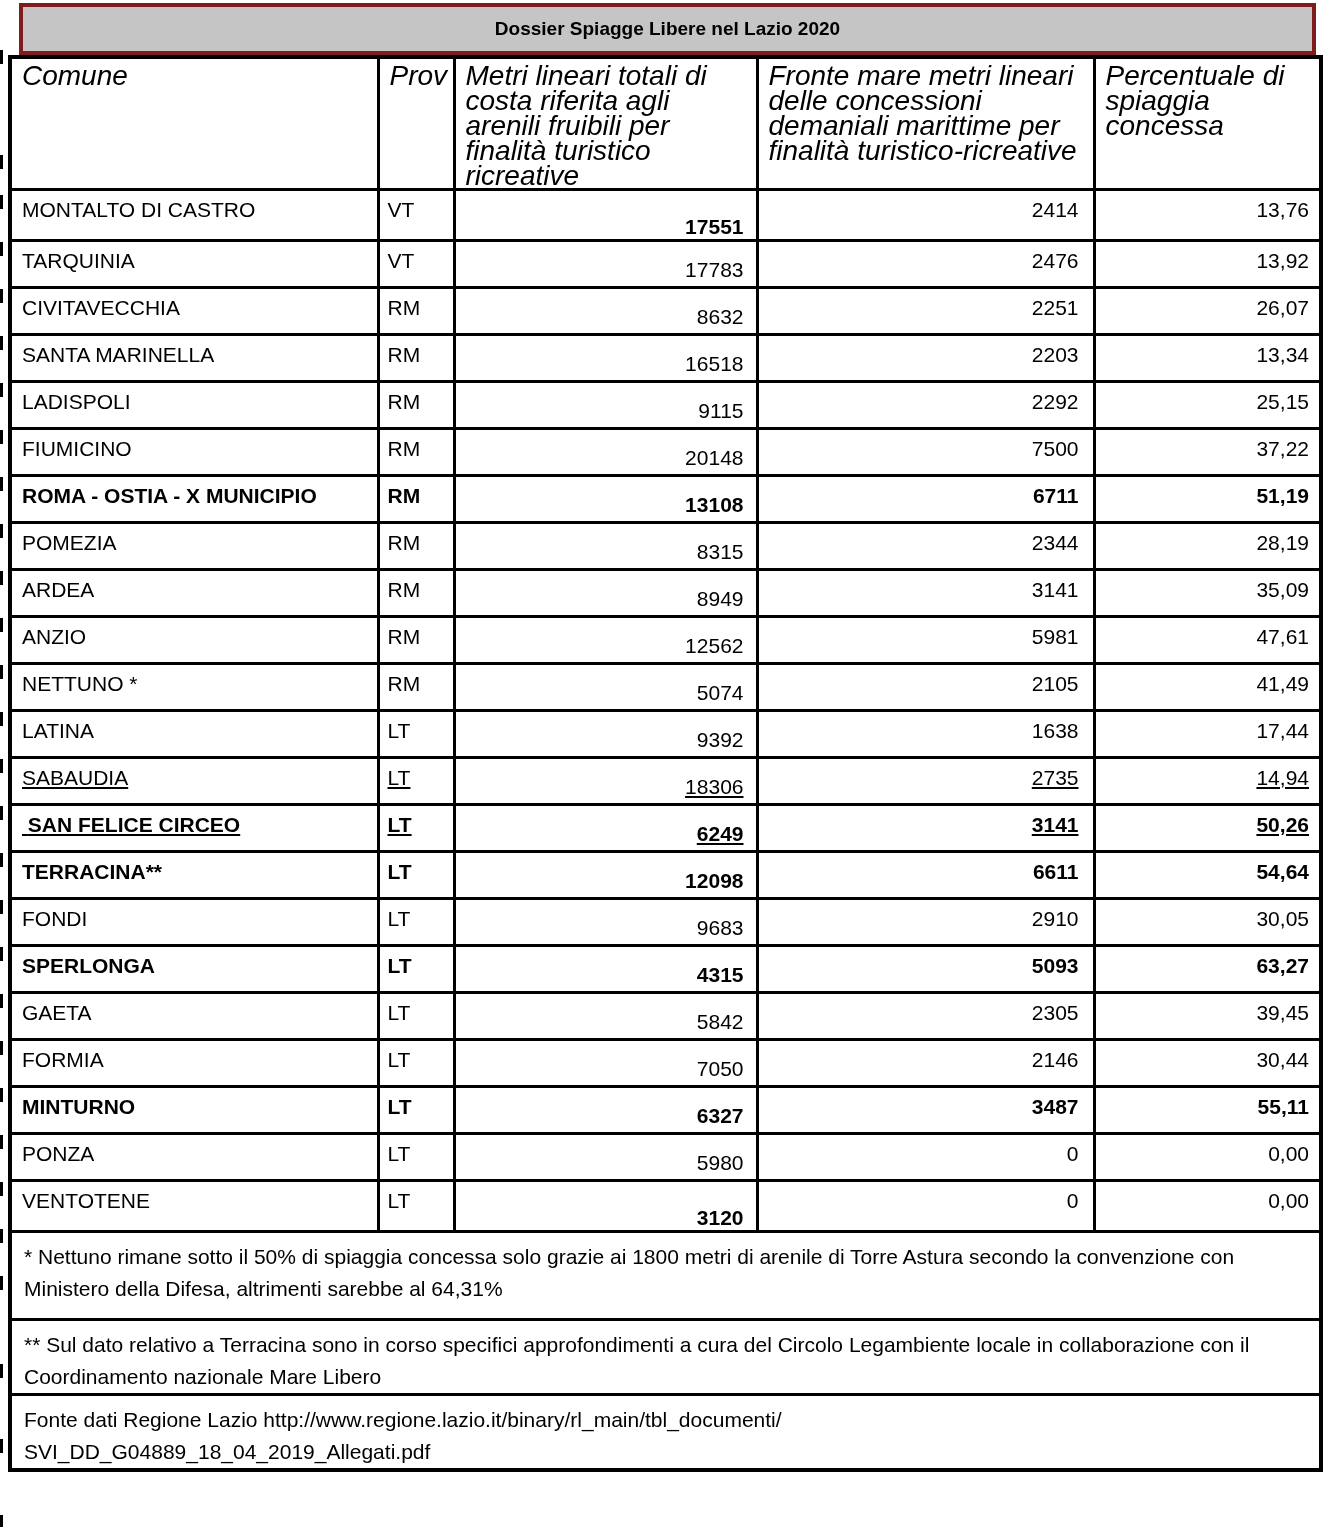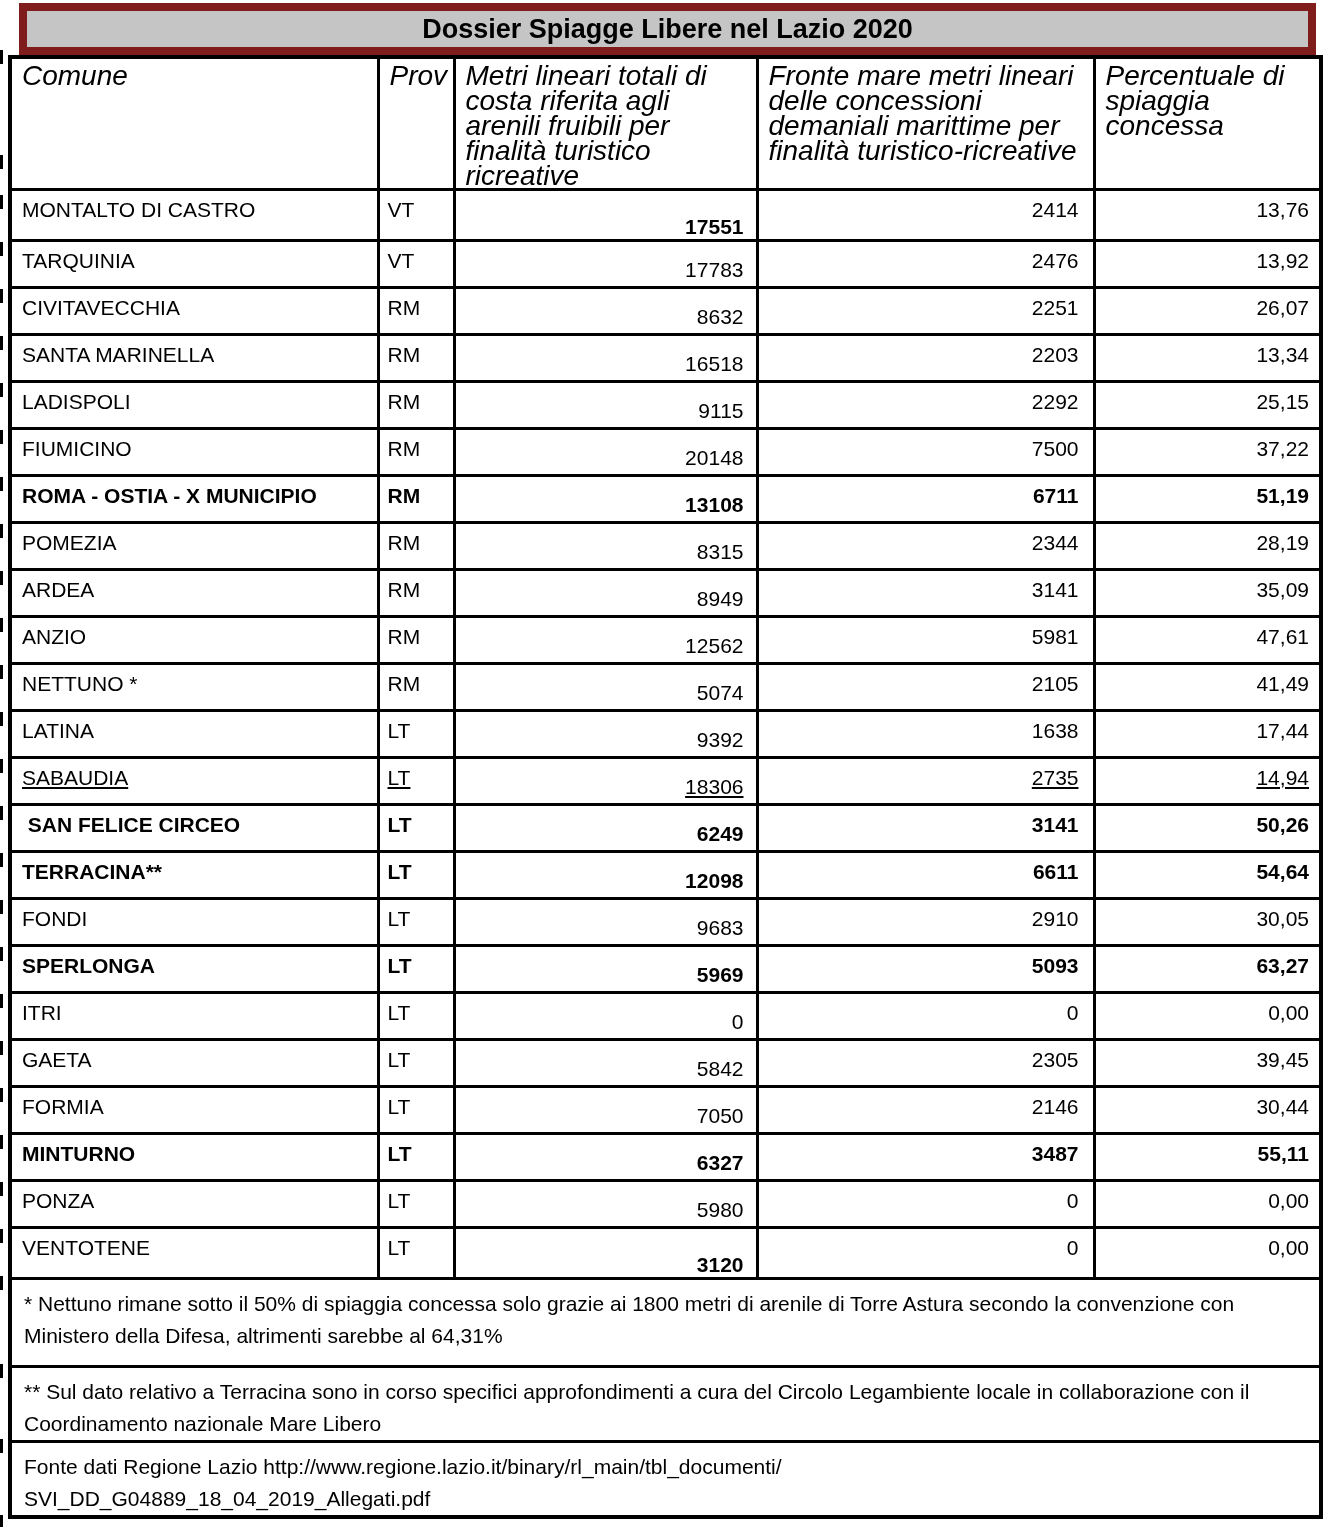--- a/index.html
+++ b/index.html
@@ -14,23 +14,23 @@
     width: 1323px; height: 1527px;
     background: #ffffff;
   }
   
   .title-bar {
     position: absolute;
     left: 19px; top: 3px;
     width: 1297px; height: 52px;
     box-sizing: border-box;
     background: #c5c5c5;
-    border: 8px solid #7f1d1d;
+    border: 4px solid #7f1d1d;
     display: flex; align-items: center; justify-content: center;
-    font-weight: bold; font-size: 27px;
+    font-weight: bold; font-size: 19px;
   }
   
   table.dossier {
     position: absolute;
     left: 8px; top: 55px;
     width: 1311px;
     border-collapse: collapse;
     table-layout: fixed;
     border: 4px solid #000;
   }
@@ -201,21 +201,21 @@
           <td class="c4">1638</td>
           <td class="c5">17,44</td>
         </tr>
         <tr style="height: 47px; text-decoration: underline;">
           <td class="c1">SABAUDIA</td>
           <td class="c2">LT</td>
           <td class="c3">18306</td>
           <td class="c4">2735</td>
           <td class="c5">14,94</td>
         </tr>
-        <tr class="bold-row" style="height: 47px;">
+        <tr class="bold-row" style="height: 47px; text-decoration: underline;">
           <td class="c1"> SAN FELICE CIRCEO</td>
           <td class="c2">LT</td>
           <td class="c3">6249</td>
           <td class="c4">3141</td>
           <td class="c5">50,26</td>
         </tr>
         <tr class="bold-row" style="height: 47px;">
           <td class="c1">TERRACINA**</td>
           <td class="c2">LT</td>
           <td class="c3">12098</td>
@@ -225,30 +225,23 @@
         <tr style="height: 47px;">
           <td class="c1">FONDI</td>
           <td class="c2">LT</td>
           <td class="c3">9683</td>
           <td class="c4">2910</td>
           <td class="c5">30,05</td>
         </tr>
         <tr class="bold-row" style="height: 47px;">
           <td class="c1">SPERLONGA</td>
           <td class="c2">LT</td>
-          <td class="c3">5969</td>
+          <td class="c3">4315</td>
           <td class="c4">5093</td>
           <td class="c5">63,27</td>
-        </tr>
-        <tr style="height: 47px;">
-          <td class="c1">ITRI</td>
-          <td class="c2">LT</td>
-          <td class="c3">0</td>
-          <td class="c4">0</td>
-          <td class="c5">0,00</td>
         </tr>
         <tr style="height: 47px;">
           <td class="c1">GAETA</td>
           <td class="c2">LT</td>
           <td class="c3">5842</td>
           <td class="c4">2305</td>
           <td class="c5">39,45</td>
         </tr>
         <tr style="height: 47px;">
           <td class="c1">FORMIA</td>

